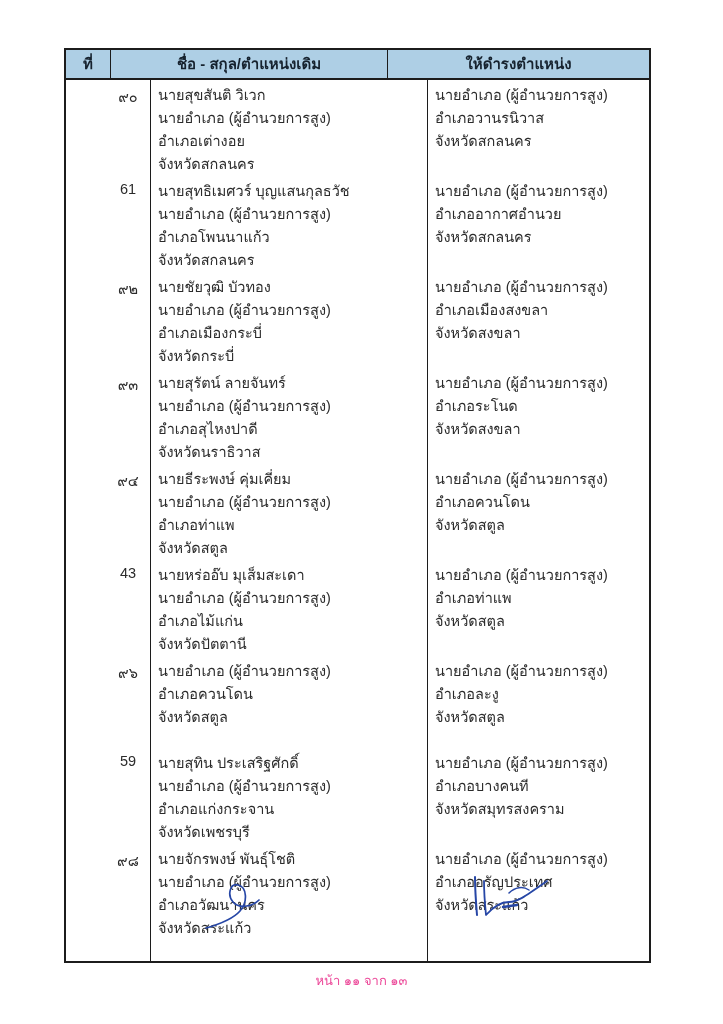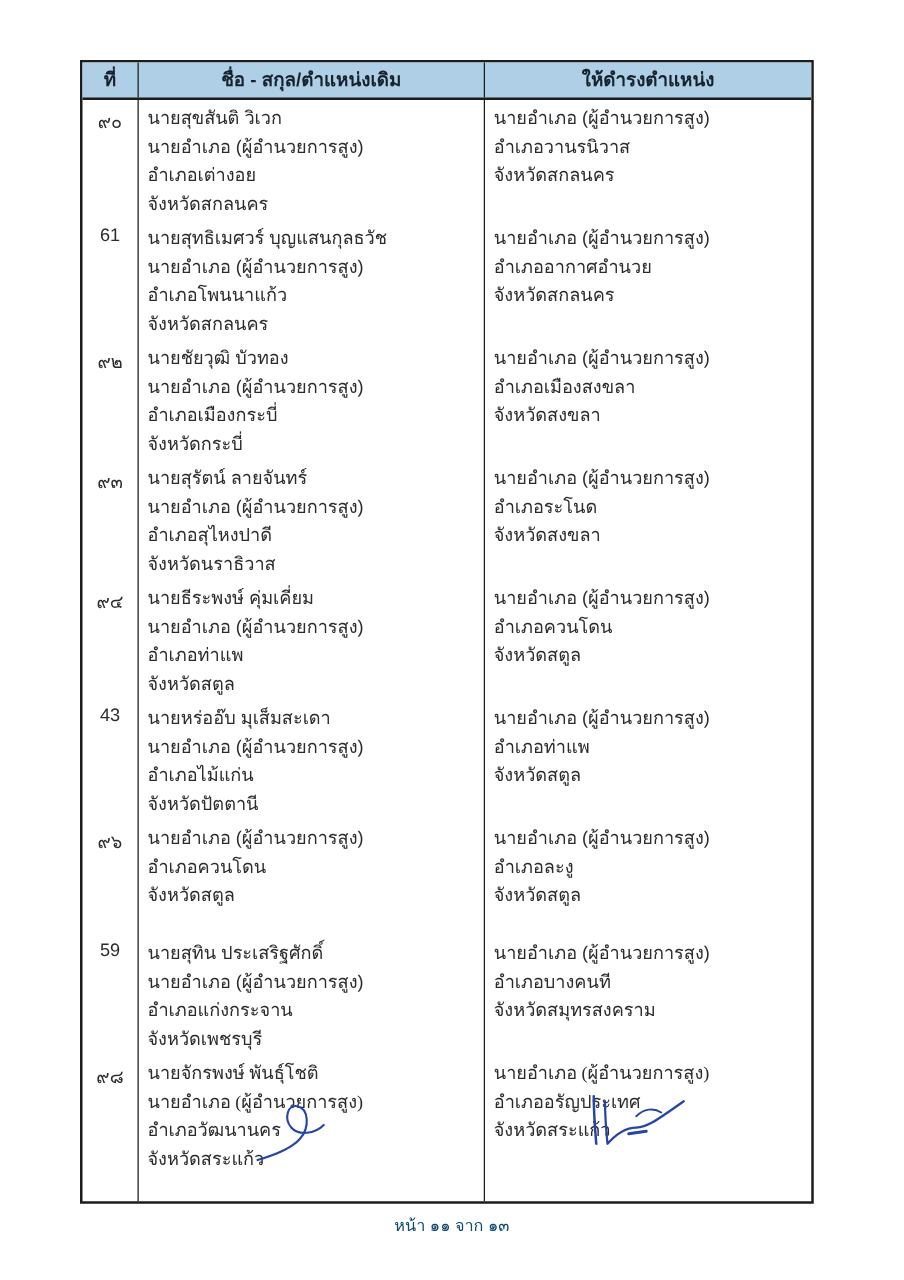--- a/index.html
+++ b/index.html
@@ -28,41 +28,41 @@
   .thead{
     display:flex;
     background:var(--header-bg);
     border-bottom:2px solid var(--border);
     height:28px;
   }
   .thead .cell{
     display:flex;align-items:center;justify-content:center;
     font-weight:bold;font-size:15px;color:#16222e;
   }
-  .trow{display:flex;min-height:92px;}
-  .trow.tall{min-height:117px;font-family:Liberation Serif, serif;}
+  .trow{display:flex;min-height:92px;padding-left:40px;}
+  .trow.tall{min-height:117px;}
   .cell{box-sizing:border-box;}
   .c1{width:45px;flex:0 0 45px;border-right:1.5px solid var(--border);}
   .c2{width:277px;flex:0 0 277px;border-right:1.5px solid var(--border);}
   .c3{flex:1 1 auto;}
   .trow .c1{
     text-align:center;padding-top:5px;font-size:14.5px;
   }
   .trow .c2,.trow .c3{padding:4px 8px 0 7px;}
   .line{
     font-size:14.5px;
     line-height:23px;
     white-space:nowrap;
   }
   .footer{
     position:absolute;
     left:0;top:970px;width:723px;
     text-align:center;
     font-size:13px;
-    color:#0c4a6e;
+    color:#ec4899;
   }
   .sig{position:absolute;pointer-events:none;}
   .sig path{fill:none;stroke:var(--ink);stroke-linecap:round;stroke-linejoin:round;}
   .sig-left{left:200px;top:878px;}
   .sig-right{left:465px;top:865px;}
 </style>
 </head>
 <body>
 
 <div class="page">

